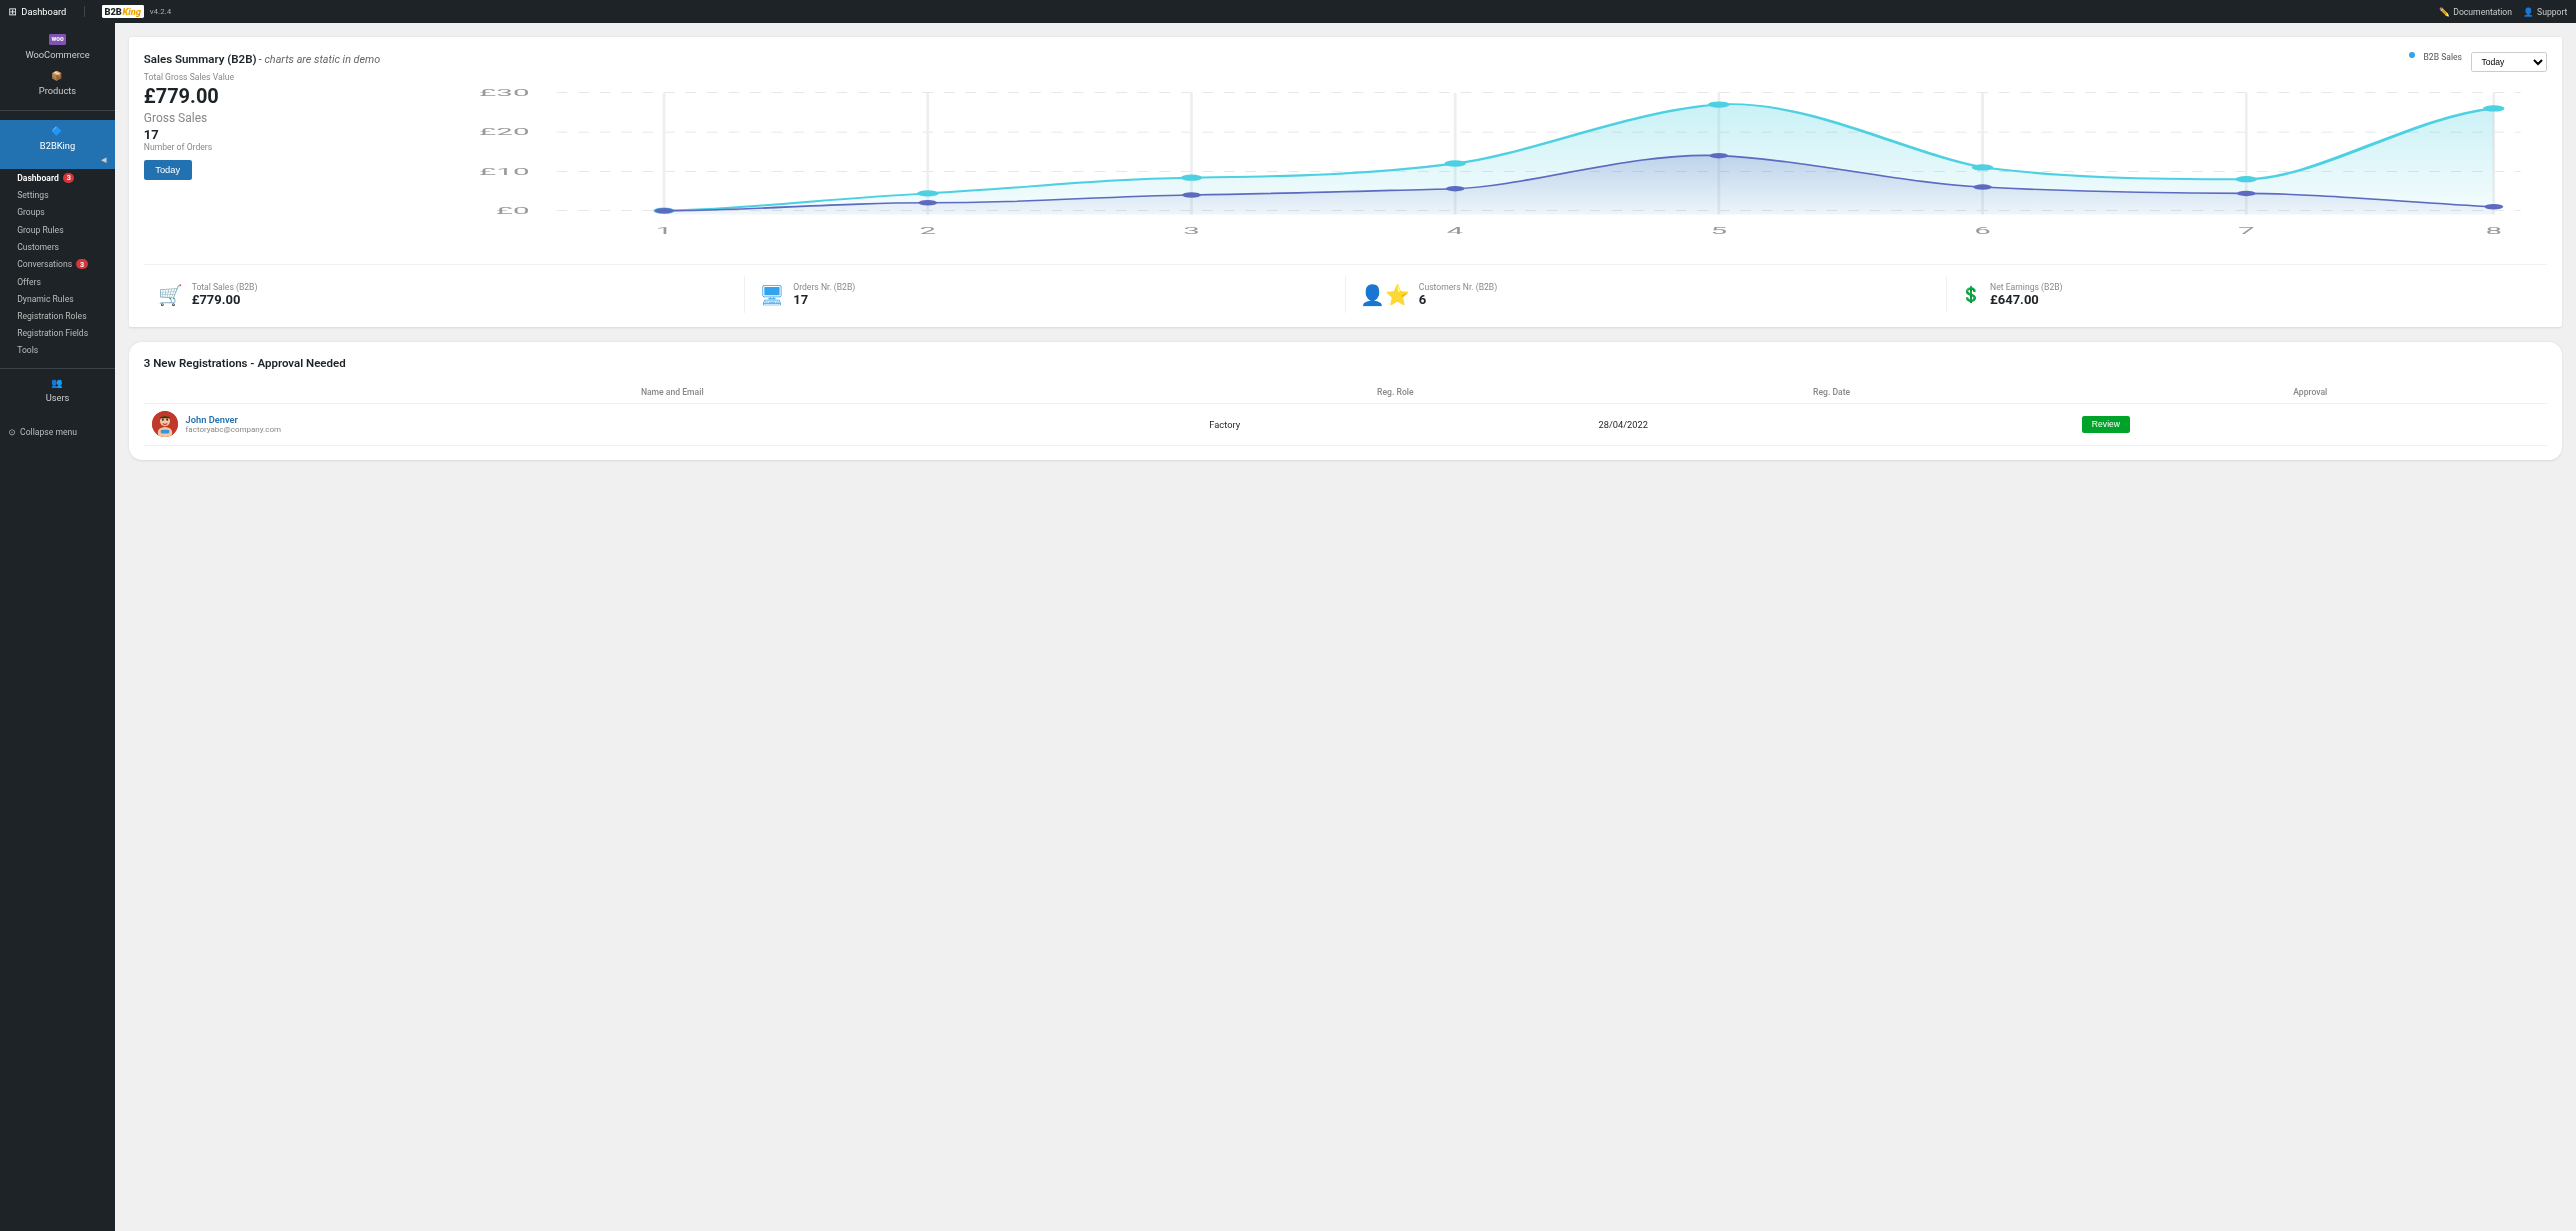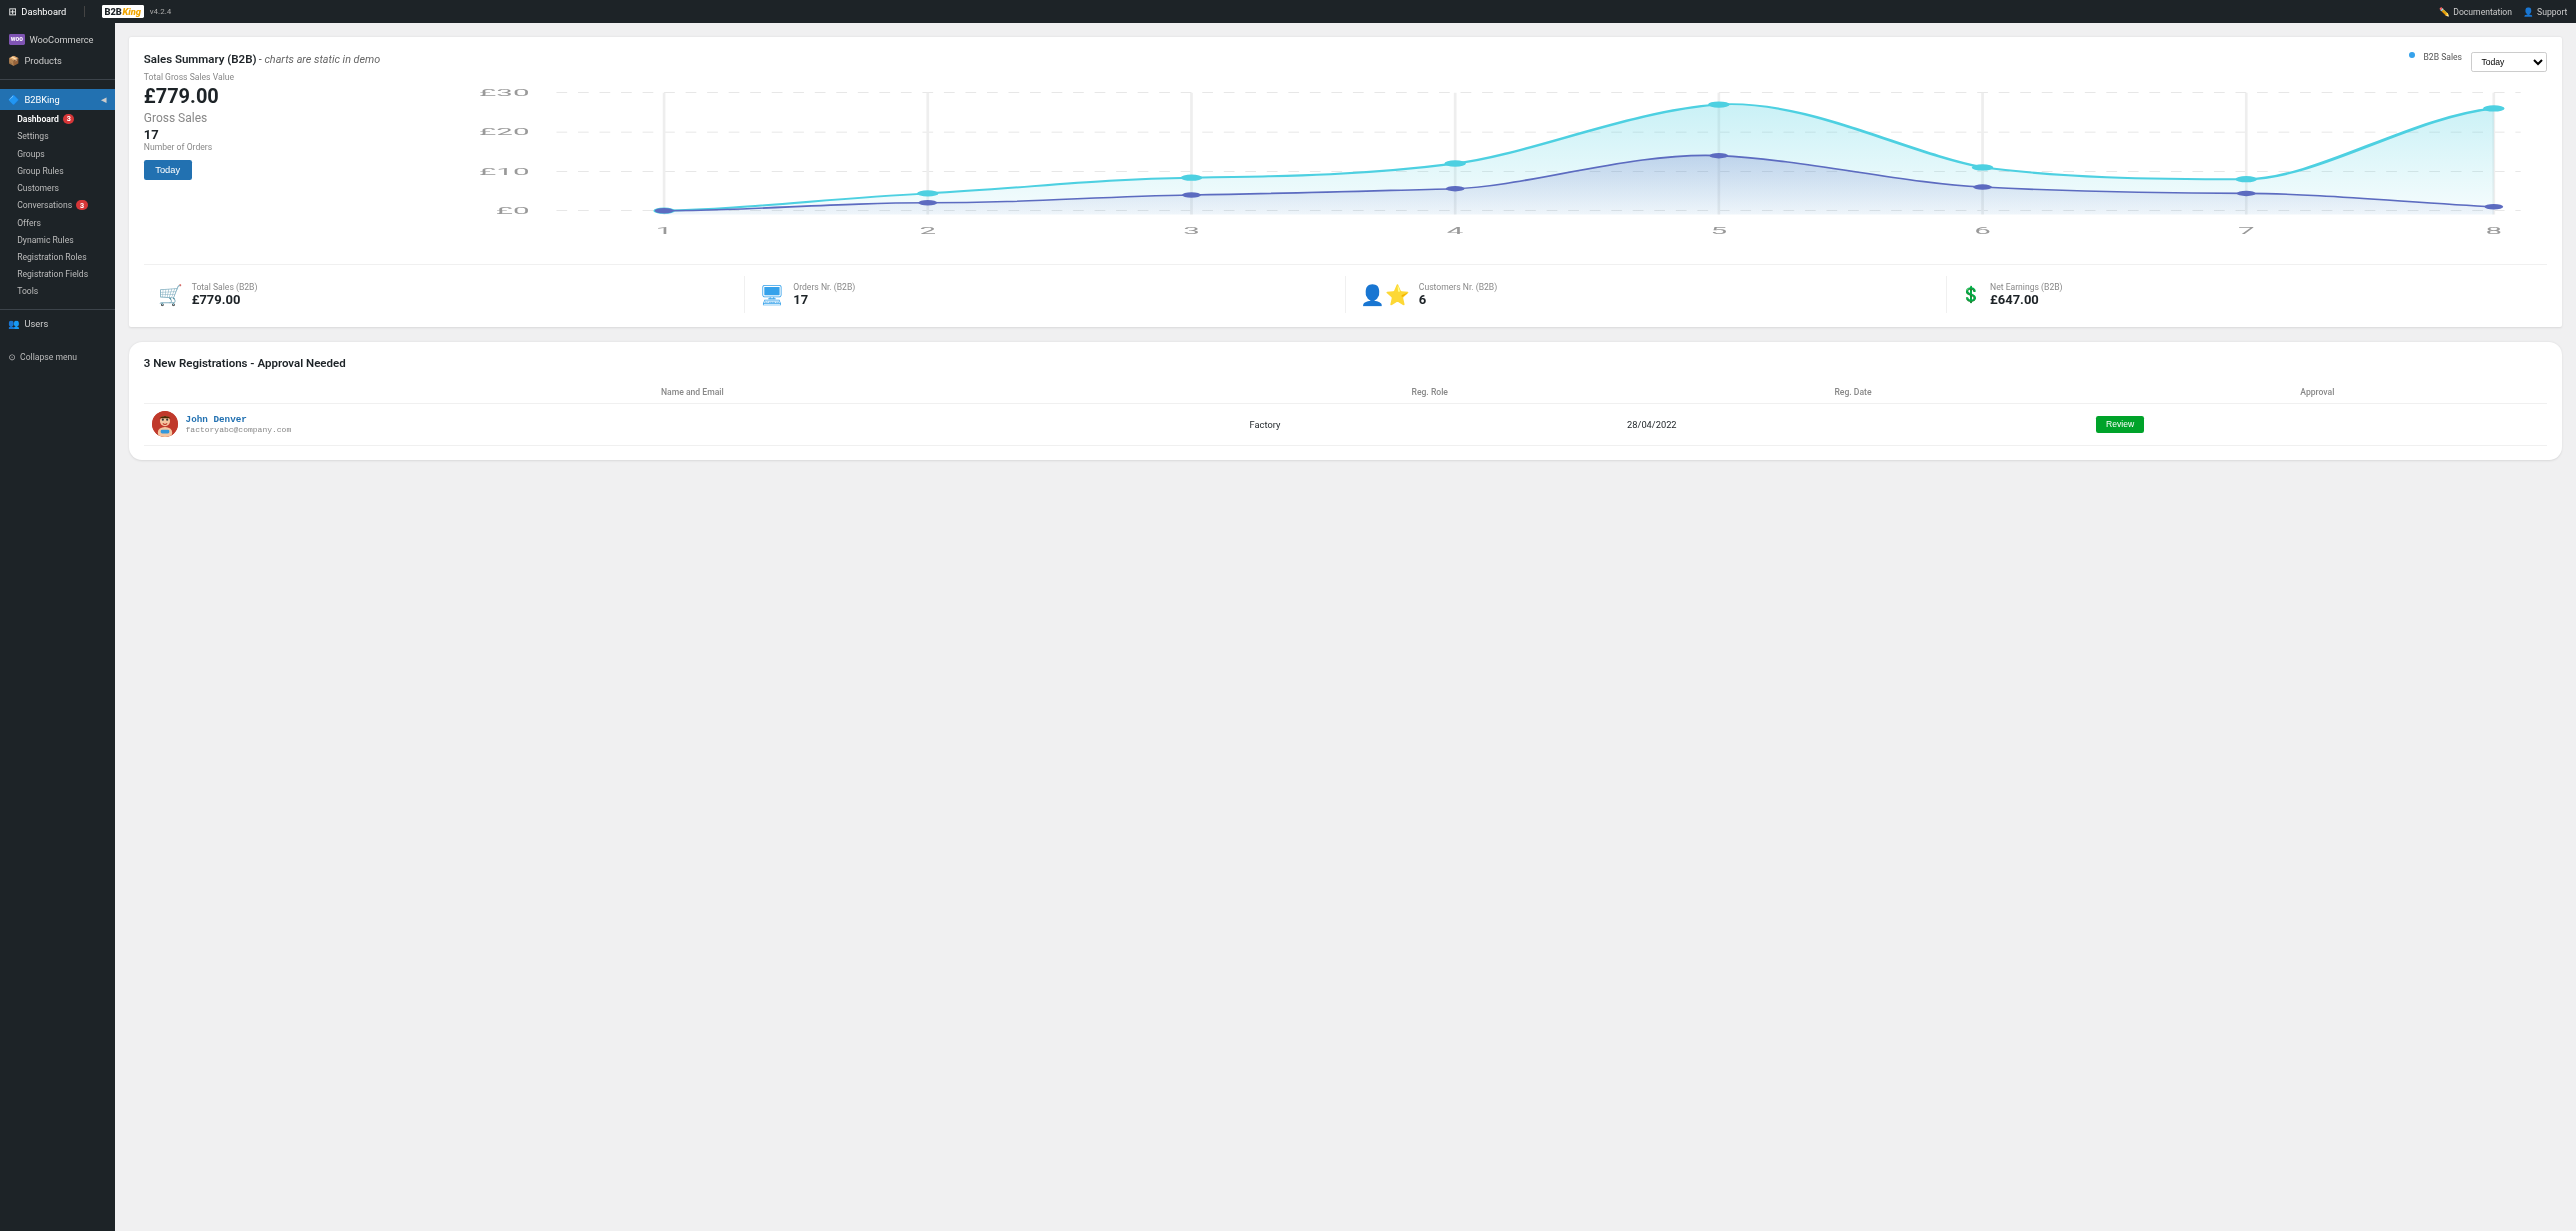--- a/index.html
+++ b/index.html
@@ -12,21 +12,21 @@
     .topbar-right { margin-left: auto; display: flex; align-items: center; gap: 11.5px; }
     .topbar-link { color: #ccc; font-size: 8.6px; display: flex; align-items: center; gap: 2.9px; cursor: pointer; text-decoration: none; }
     .dashboard-title { color: #fff; font-size: 9.3px; display: flex; align-items: center; gap: 4.3px; }
 
     
     .layout { display: flex; margin-top: 23px; min-height: calc(100vh - 23px); }
 
     
     .sidebar { width: 115px; background: #1d2327; color: #ccc; flex-shrink: 0; padding-bottom: 14.4px; }
     .sidebar-section { padding: 5.8px 0; }
-    .sidebar-item { padding: 5px 8.6px; font-size: 9.3px; cursor: pointer; display: flex; align-items: center; gap: 4.3px; color: #ccc; position: relative; }
+    .sidebar-item { padding: 5px 8.6px; font-size: 9.3px; cursor: pointer; display: flex; align-items: center; gap: 4.3px; color: #ccc; position: relative; flex-direction: column; }
     .sidebar-item.active { background: #2271b1; color: #fff; }
     .sidebar-item.active .collapse-arrow { margin-left: auto; }
     .sidebar-badge { background: #d63638; color: #fff; border-radius: 7.2px; font-size: 7.2px; padding: 0.7px 3.6px; font-weight: 700; }
     .sidebar-sub { padding-left: 8.6px; }
     .sidebar-sub-item { padding: 3.6px 8.6px; font-size: 8.6px; color: #bbb; cursor: pointer; }
     .sidebar-separator { border-top: 0.7px solid #3c434a; margin: 2.9px 0; }
     .woo-icon { background: #7f54b3; color: #fff; font-size: 6.5px; padding: 1.4px 2.2px; border-radius: 1.4px; font-weight: 700; }
     .collapse-arrow { color: #ccc; font-size: 7.2px; }
     .sidebar-bottom-item { padding: 4.3px 0; font-size: 8.6px; color: #bbb; cursor: pointer; display: flex; align-items: center; gap: 4.3px; }
 
@@ -74,21 +74,21 @@
 
     
     .bottom-row { display: flex; gap: 14.4px; }
     .registrations-card { flex: 1; background: #fff; border-radius: 13px; box-shadow: 0 0.7px 2.2px rgba(0,0,0,0.1); padding: 14.4px; }
     .messages-card { width: 244px; background: #3b5de7; border-radius: 2.9px; box-shadow: 0 0.7px 2.2px rgba(0,0,0,0.1); padding: 17px; color: #fff; }
 
     .reg-title { font-size: 11.5px; font-weight: 600; color: #1d2327; margin-bottom: 11.5px; }
     .reg-table { width: 100%; border-collapse: collapse; }
     .reg-table th { text-align: center; padding: 5.8px 8.6px; font-size: 8.6px; color: #888; font-weight: 500; border-bottom: 0.7px solid #f0f0f0; }
     .reg-table td { padding: 7.2px 8.6px; font-size: 9.3px; color: #1d2327; border-bottom: 0.7px solid #f0f0f0; vertical-align: middle; }
-    .user-cell { display: flex; align-items: center; gap: 7.2px; font-family: Liberation Mono, monospace; }
+    .user-cell { display: flex; align-items: center; gap: 7.2px; }
     .avatar { width: 26px; height: 26px; border-radius: 50%; background: #c0392b; overflow: hidden; display: flex; align-items: center; justify-content: center; font-size: 11.5px; }
     .user-name { font-weight: 600; color: #2271b1; font-size: 9.3px; }
     .user-email { font-size: 8px; color: #888; }
     .btn-review { background: #00a32a; color: #fff; border: none; border-radius: 2.2px; padding: 3.6px 10px; font-size: 8.6px; cursor: pointer; font-weight: 500; }
 
     
     .msg-subtitle { font-size: 9.3px; color: rgba(255,255,255,0.8); margin-bottom: 2.9px; }
     .msg-title { font-size: 17px; font-weight: 700; color: #fff; margin-bottom: 14.4px; }
     .msg-icon-wrap { display: flex; justify-content: center; align-items: center; }
     .msg-envelope { width: 43px; height: 43px; border: 2.2px solid rgba(255,255,255,0.6); border-radius: 5.8px; display: flex; align-items: center; justify-content: center; font-size: 20px; color: rgba(255,255,255,0.9); }

